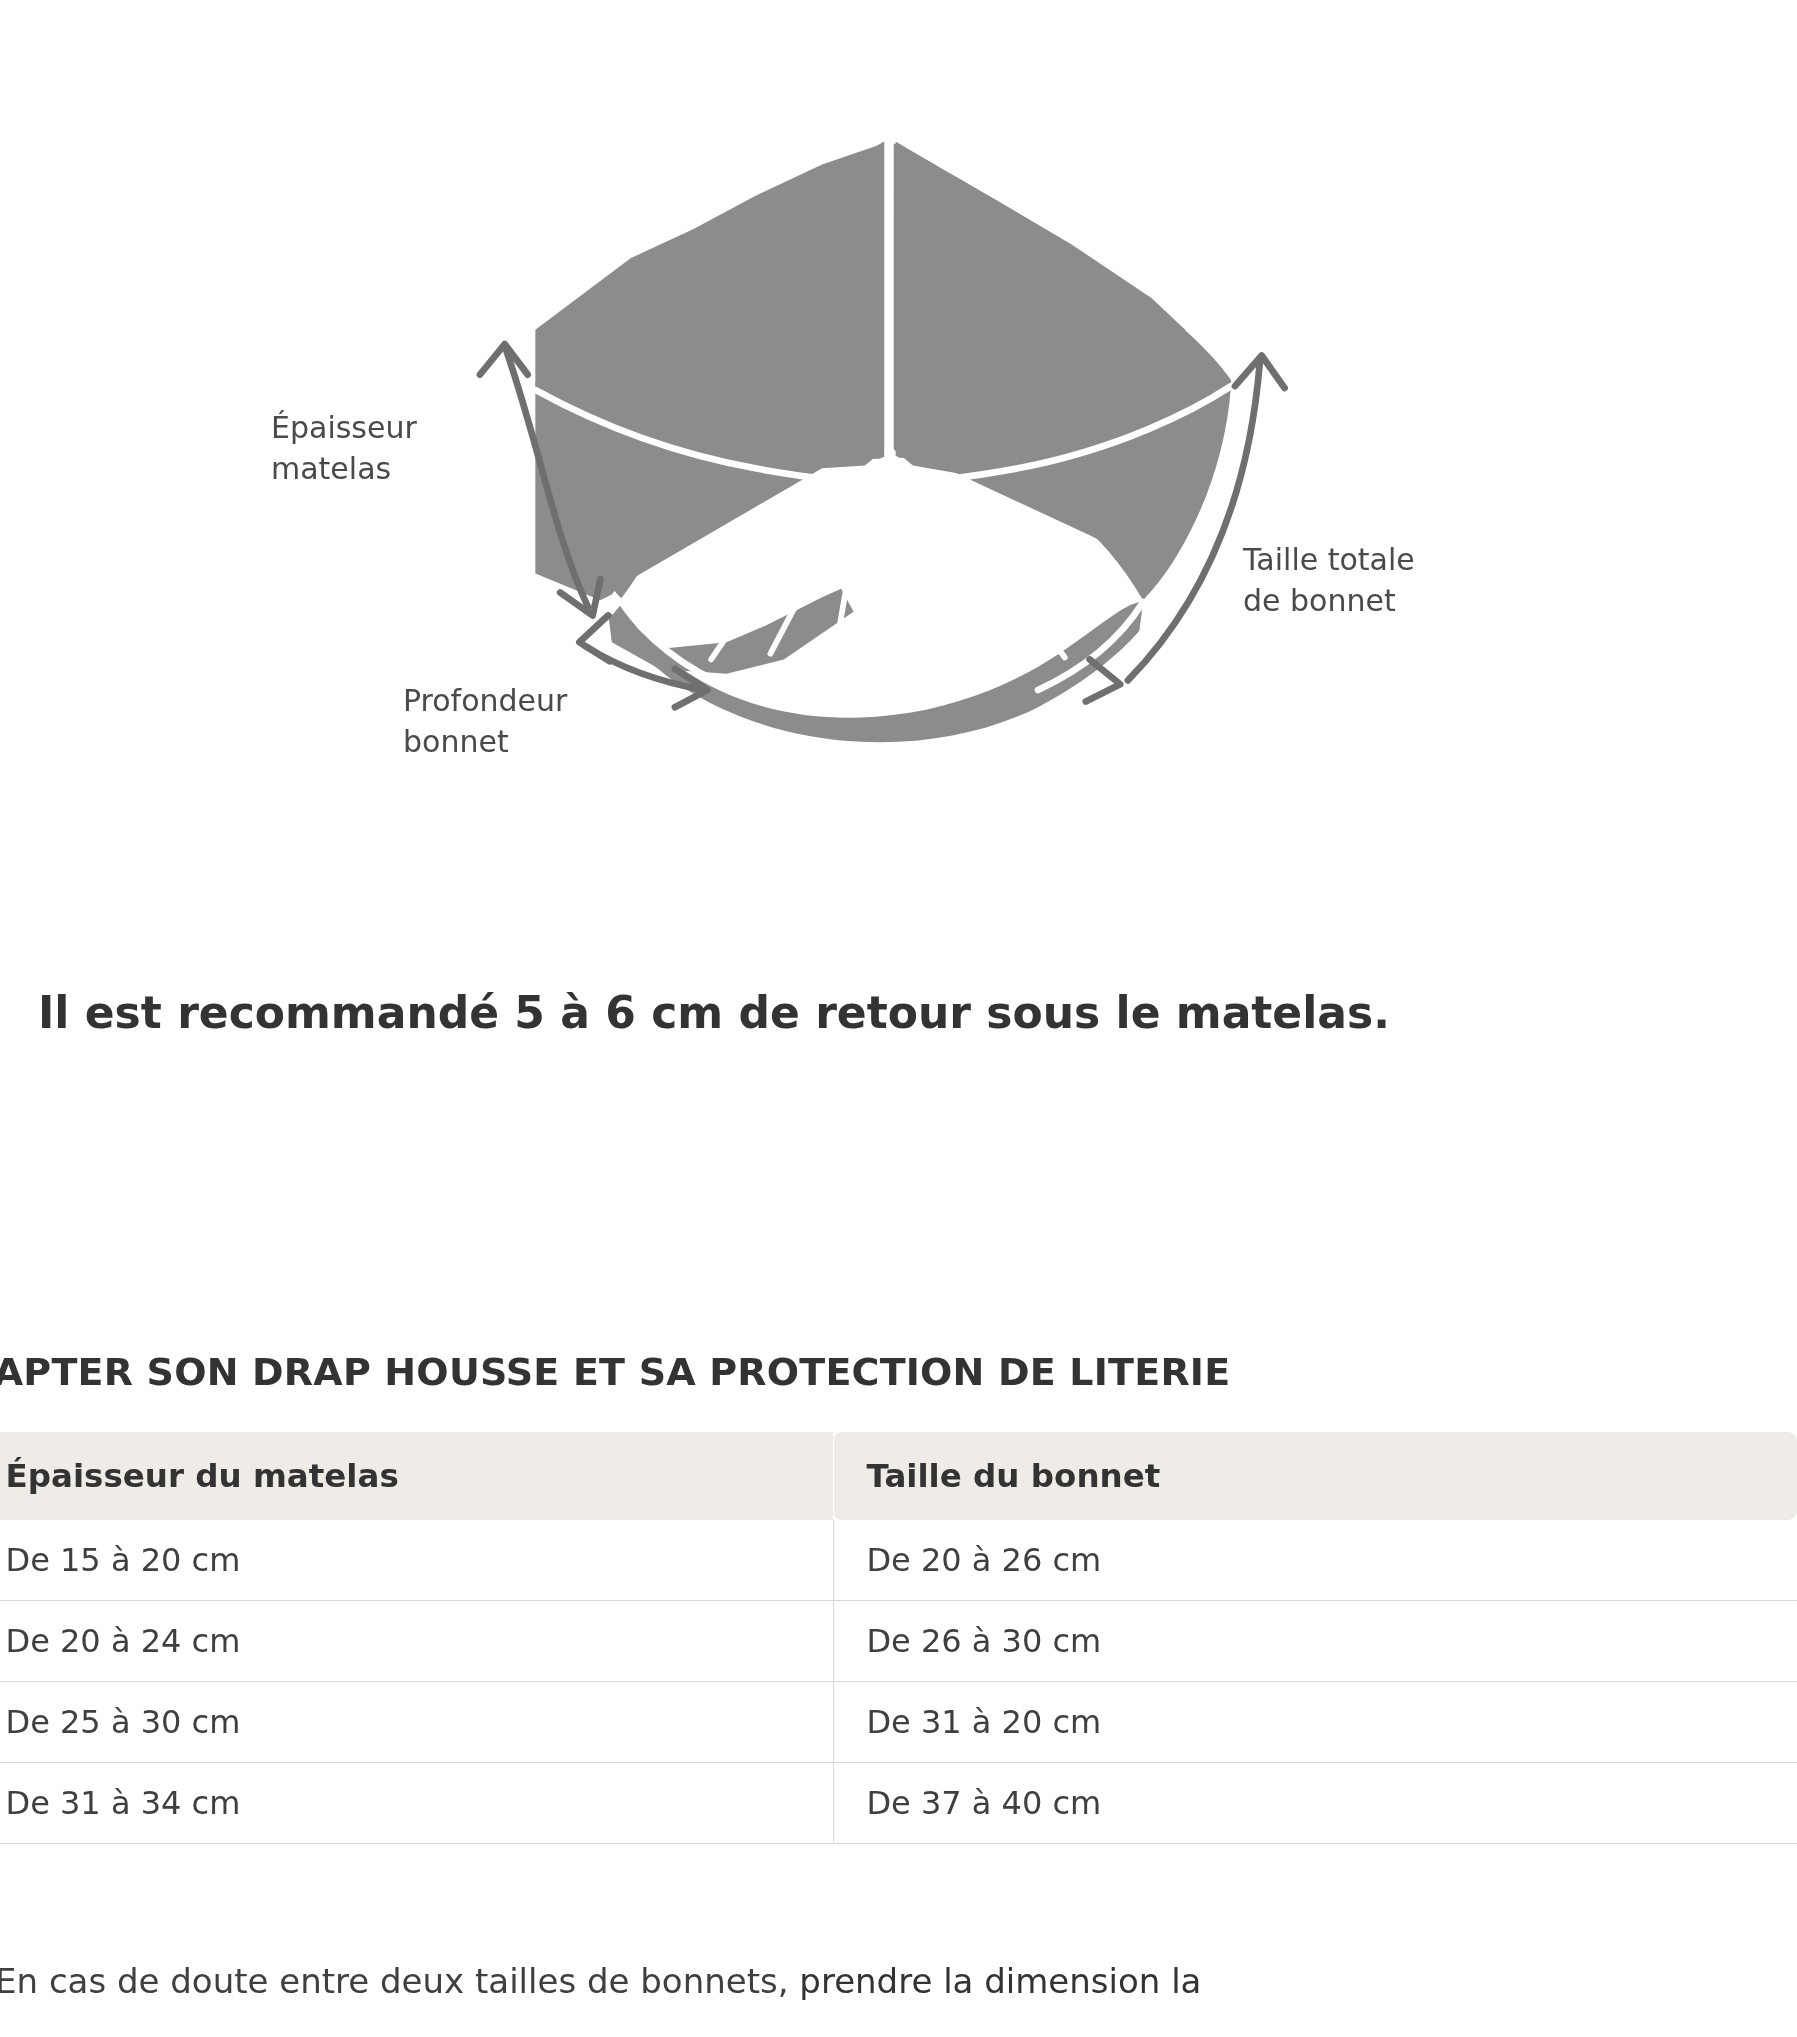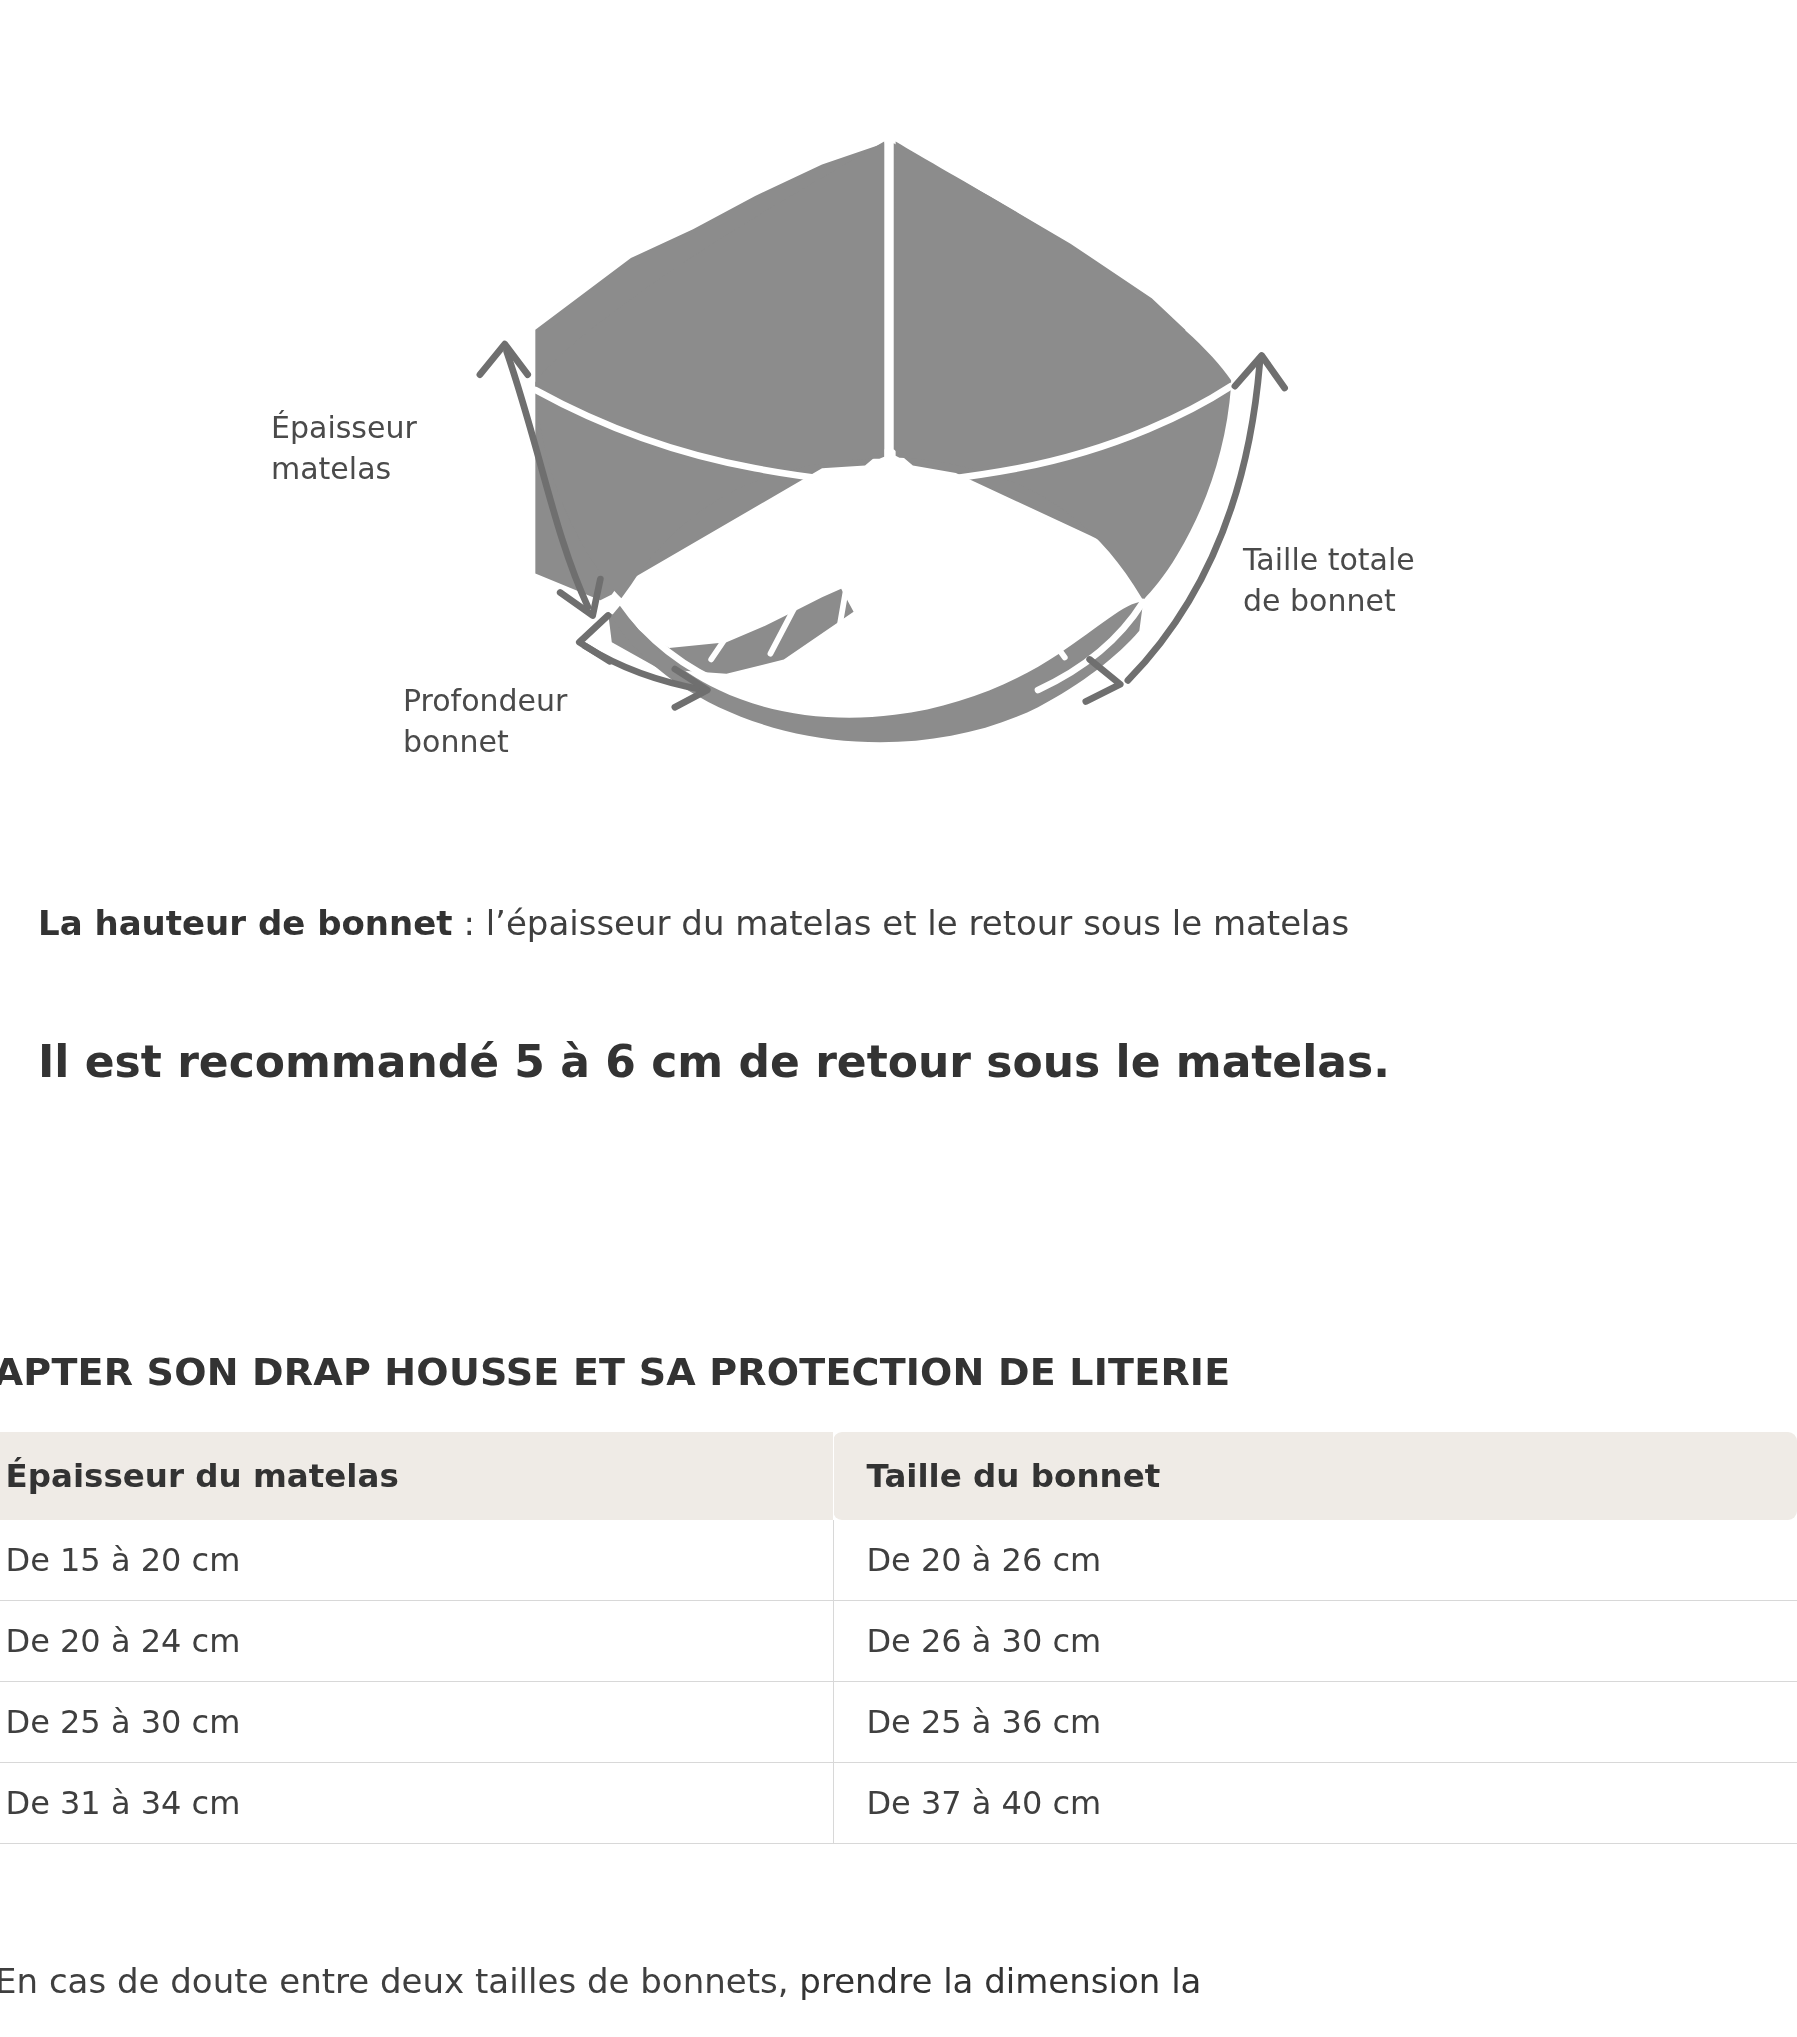--- a/index.html
+++ b/index.html
@@ -232,21 +232,20 @@
 
     <div class="diag-label lbl-epaisseur">Épaisseur
 matelas</div>
     <div class="diag-label lbl-profondeur">Profondeur
 bonnet</div>
     <div class="diag-label lbl-taille">Taille totale
 de bonnet</div>
   </div>
 
   <div class="textblock">
-    <div class="line"><b>La hauteur de bonnet</b><span> : l’épaisseur du matelas et le retour sous le matelas</span></div>
     <div class="reco">Il est recommandé 5 à 6 cm de retour sous le matelas.</div>
   </div>
 
   <div class="section-title">DAPTER SON DRAP HOUSSE ET SA PROTECTION DE LITERIE</div>
 
   <table class="table">
     <thead>
       <tr>
         <th class="col-a">Épaisseur du matelas</th>
         <th class="col-b">Taille du bonnet</th>
@@ -256,21 +255,21 @@
       <tr>
         <td>De 15 à 20 cm</td>
         <td>De 20 à 26 cm</td>
       </tr>
       <tr>
         <td>De 20 à 24 cm</td>
         <td>De 26 à 30 cm</td>
       </tr>
       <tr>
         <td>De 25 à 30 cm</td>
-        <td>De 25 à 36 cm</td>
+        <td>De 31 à 20 cm</td>
       </tr>
       <tr>
         <td>De 31 à 34 cm</td>
         <td>De 37 à 40 cm</td>
       </tr>
     </tbody>
   </table>
 
   <div class="footnote"><span>)  En cas de doute entre deux tailles de bonnets, </span><b>prendre la dimension la</b></div>
 

